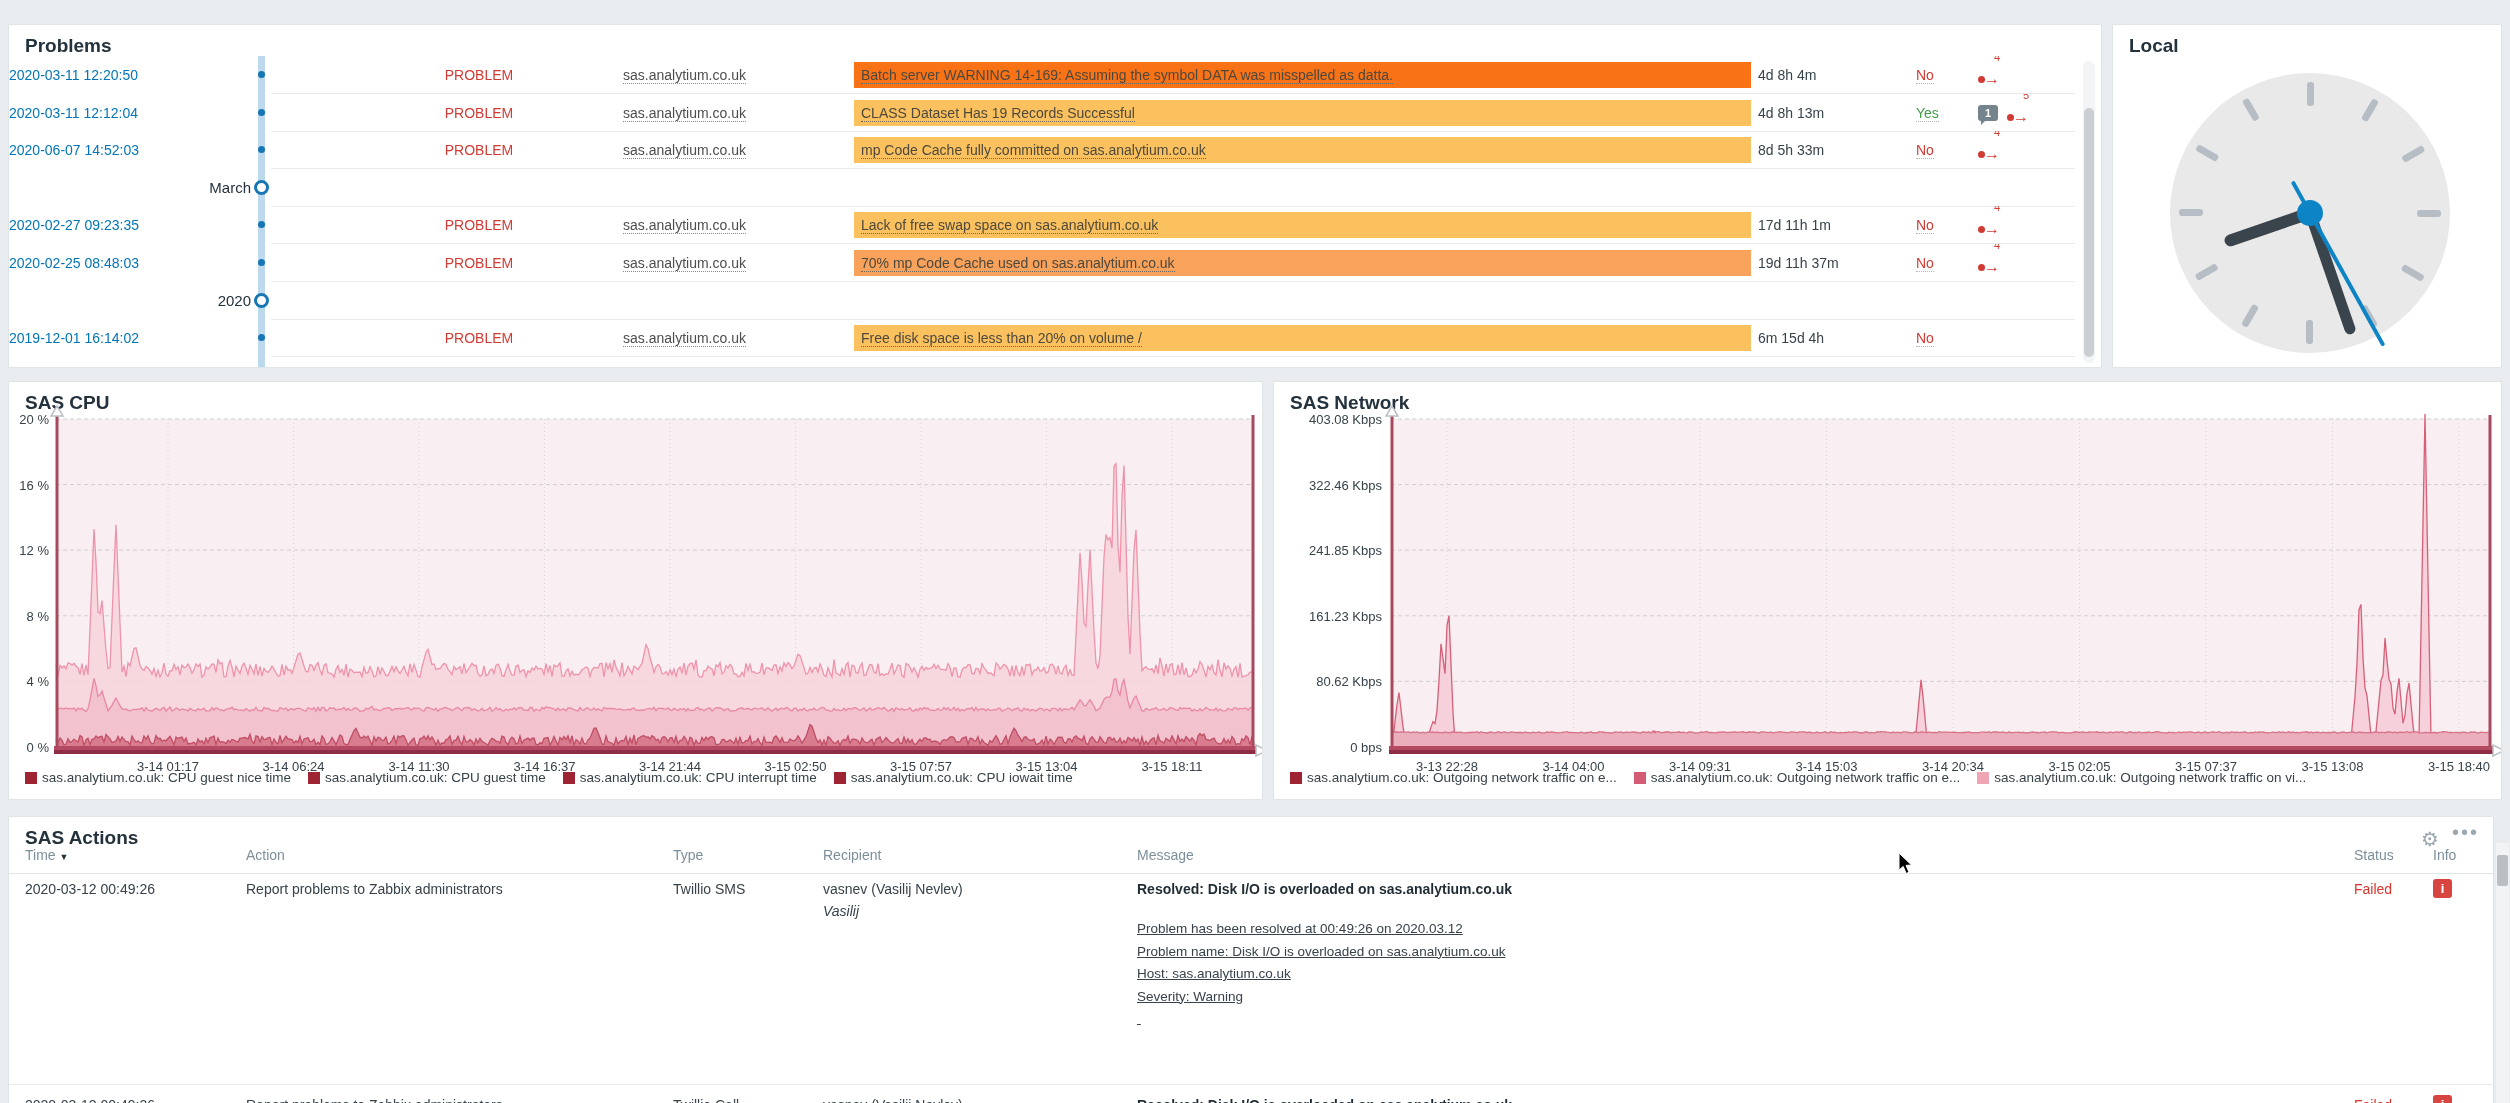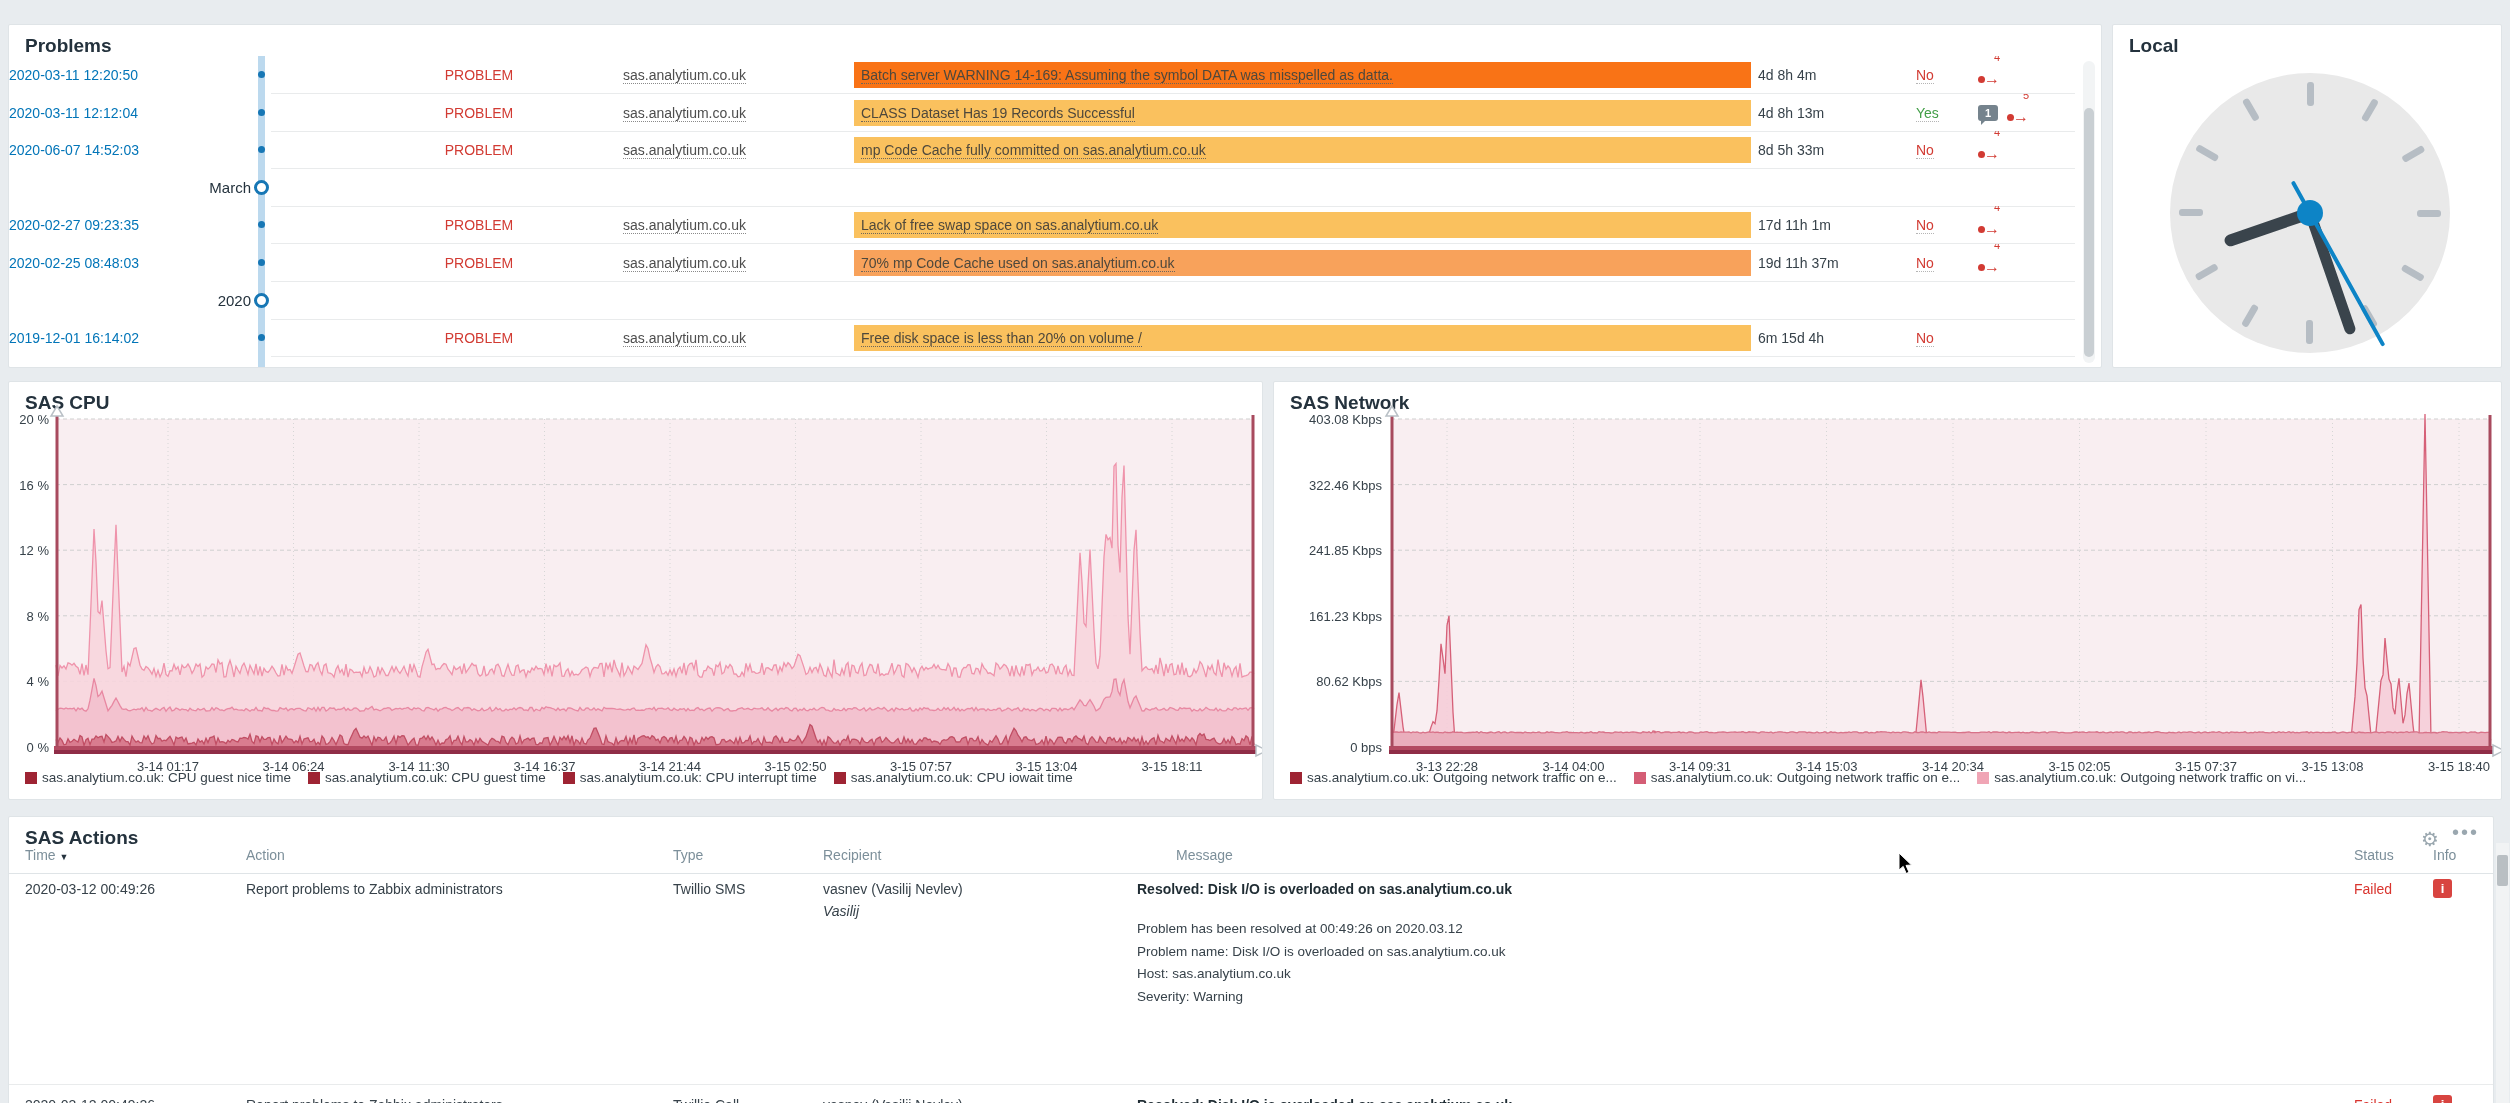--- a/index.html
+++ b/index.html
@@ -59,21 +59,21 @@
   #ahead-line{position:absolute;left:0;right:0;top:56px;height:1px;background:#dfe4e7;}
   .acell{position:absolute;font-size:14px;white-space:nowrap;}
   .ac-time{left:16px;width:210px;}
   .ac-action{left:237px;width:410px;}
   .ac-type{left:664px;width:150px;}
   .ac-recip{left:814px;width:300px;}
   .ac-msg{left:1128px;width:1210px;white-space:normal;}
   .ac-status{left:2345px;width:70px;color:#d9342e;}
   .ac-info{left:2424px;}
   .msg-title{font-weight:bold;font-size:14px;color:#1f2c33;}
-  .msg-line{font-size:13.5px;color:#37424a;line-height:22.5px;min-height:22.5px;}
+  .msg-line{font-size:13.5px;color:#37424a;line-height:22.5px;min-height:22.5px;text-decoration:underline;}
   .info-ic{width:19px;height:19px;border-radius:3px;background:#d84440;color:#fff;font-weight:bold;
            font-size:13px;text-align:center;line-height:19px;cursor:pointer;}
   .ital{font-style:italic;}
   .row-sep{position:absolute;left:0;right:0;height:1px;background:#e9ebec;}
   .gear{position:absolute;top:10px;right:54px;color:#9aa7af;font-size:20px;cursor:pointer;}
   .dots{position:absolute;top:4px;right:14px;color:#9aa7af;font-size:20px;letter-spacing:2px;cursor:pointer;}
   svg text{font-family:"Liberation Sans","DejaVu Sans",sans-serif;}
   #cursor{position:absolute;left:1898px;top:852px;z-index:99;}
 </style>
 </head>
@@ -384,21 +384,21 @@
 
 <div class="panel" id="p-actions">
   <div class="ptitle">SAS Actions</div>
   <div class="gear">⚙</div>
   <div class="dots">•••</div>
   <div id="actions-header">
       <div class="ahead" style="left: 16px;">Time <span class="tri">▼</span></div>
       <div class="ahead" style="left: 237px;">Action</div>
       <div class="ahead" style="left: 664px;">Type</div>
       <div class="ahead" style="left: 814px;">Recipient</div>
-      <div class="ahead" style="left: 1128px; margin-left: 39px;">Message</div>
+      <div class="ahead" style="left: 1128px;">Message</div>
       <div class="ahead" style="left: 2345px;">Status</div>
       <div class="ahead" style="left: 2424px;">Info</div>
     </div>
   <div id="ahead-line"></div>
   <div id="actions-rows">
       <div>
         <div class="acell ac-time" style="top:64px">2020-03-12 00:49:26</div>
         <div class="acell ac-action" style="top:64px">Report problems to Zabbix administrators</div>
         <div class="acell ac-type" style="top:64px">Twillio SMS</div>
         <div class="acell ac-recip" style="top:64px">vasnev (Vasilij Nevlev)<div class="ital" style="margin-top:6px">Vasilij</div></div>

